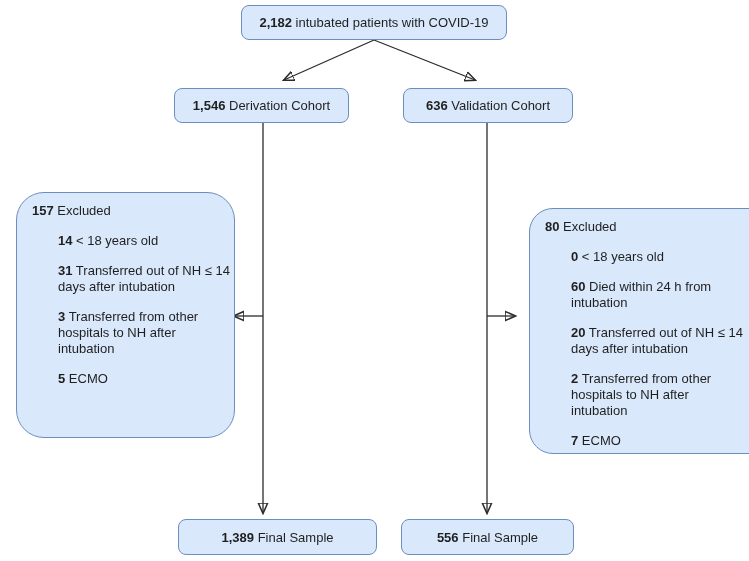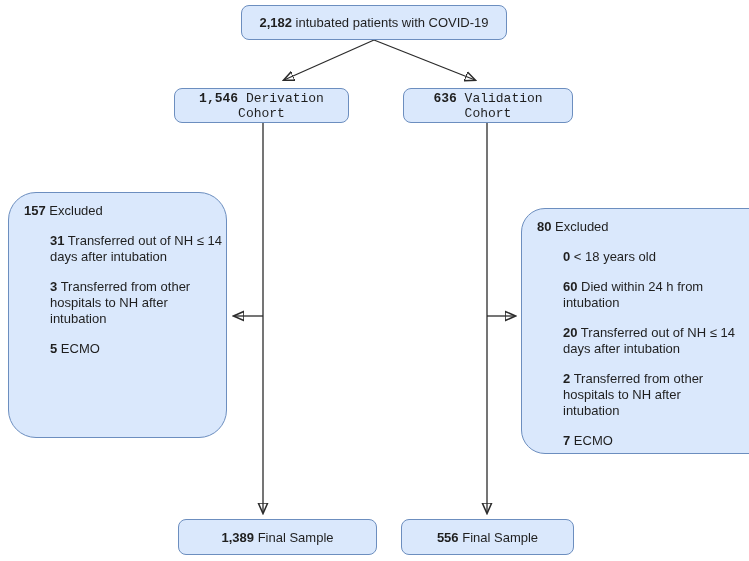--- a/index.html
+++ b/index.html
@@ -28,20 +28,21 @@
     align-items: center;
     justify-content: center;
     text-align: center;
     padding: 0 6px;
     line-height: 15px;
   }
   .bigbox {
     border-radius: 28px 28px 28px 28px;
     padding: 10px 12px 0 15px;
     line-height: 16px;
+    margin-left: 8px;
   }
   .bigbox .hdr {
     margin: 0 0 0 0;
   }
   .bigbox .item {
     margin: 14px 0 0 26px;
     width: 176px;
   }
   b { font-weight: bold; }
   svg.arrows {
@@ -72,30 +73,31 @@
     <path d="M263,123 L263,513" marker-end="url(#ah)"></path>
     <path d="M487,123 L487,513" marker-end="url(#ah)"></path>
     <path d="M263,316 L234,316" marker-end="url(#ah)"></path>
     <path d="M487,316 L515,316" marker-end="url(#ah)"></path>
   </svg>
 
   <div class="box node" style="left:241px; top:5px; width:266px; height:35px;">
     <span><b>2,182</b>&nbsp;<span>intubated patients with COVID-19</span></span>
   </div>
 
-  <div class="box node" style="left:174px; top:88px; width:175px; height:35px;font-family:Liberation Mono, monospace;">
+  <div class="box node" style="left:174px; top:88px; width:175px; height:35px;">
     <span><b>1,546</b>&nbsp;<span>Derivation Cohort</span></span>
   </div>
 
-  <div class="box node" style="left:403px; top:88px; width:170px; height:35px;font-family:Liberation Mono, monospace;">
+  <div class="box node" style="left:403px; top:88px; width:170px; height:35px;">
     <span><b>636</b>&nbsp;<span>Validation Cohort</span></span>
   </div>
 
   <div class="box bigbox" style="left:8px; top:192px; width:219px; height:246px;">
     <div class="hdr"><b>157</b> <span>Excluded</span></div>
+    <div class="item"><b>14</b> <span>&lt; 18 years old</span></div>
     <div class="item"><b>31</b> <span>Transferred out of NH ≤ 14 days after intubation</span></div>
     <div class="item"><b>3</b> <span>Transferred from other hospitals to NH after intubation</span></div>
     <div class="item"><b>5</b> <span>ECMO</span></div>
   </div>
 
   <div class="box bigbox" style="left:521px; top:208px; width:264px; height:246px;border-radius:24px;">
     <div class="hdr"><b>80</b> <span>Excluded</span></div>
     <div class="item"><b>0</b> <span>&lt; 18 years old</span></div>
     <div class="item"><b>60</b> <span>Died within 24 h from intubation</span></div>
     <div class="item"><b>20</b> <span>Transferred out of NH ≤ 14 days after intubation</span></div>

